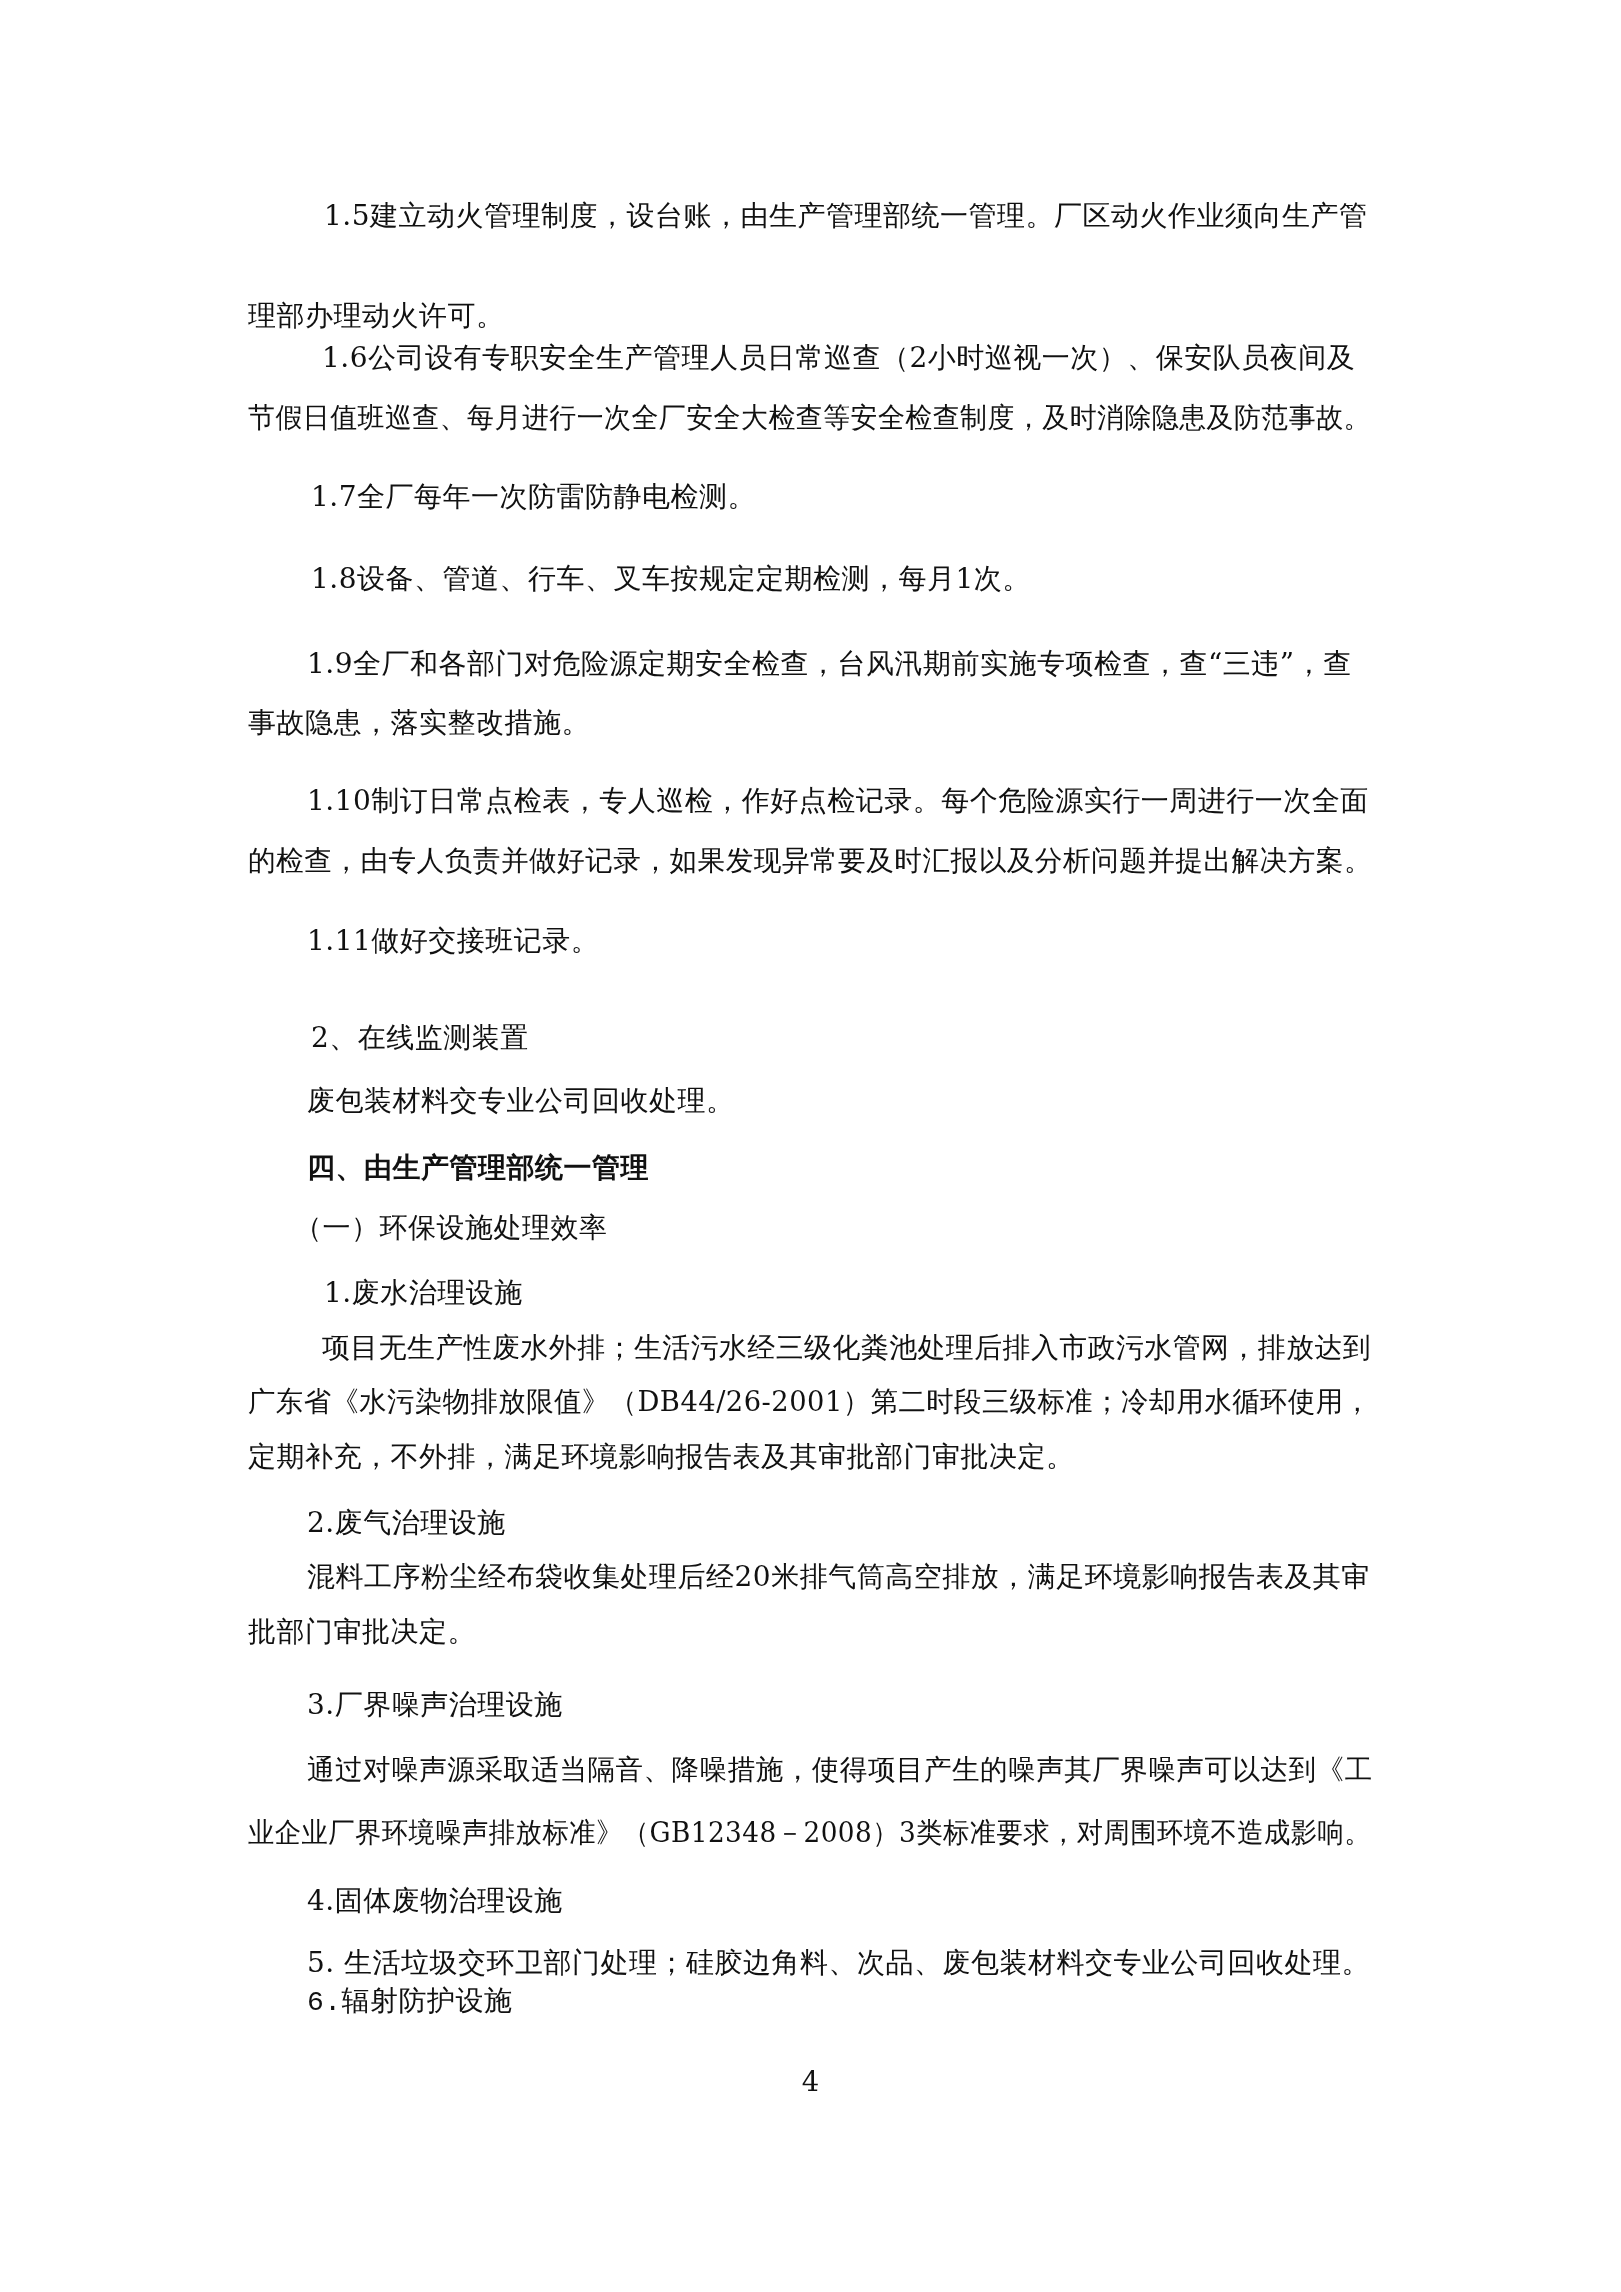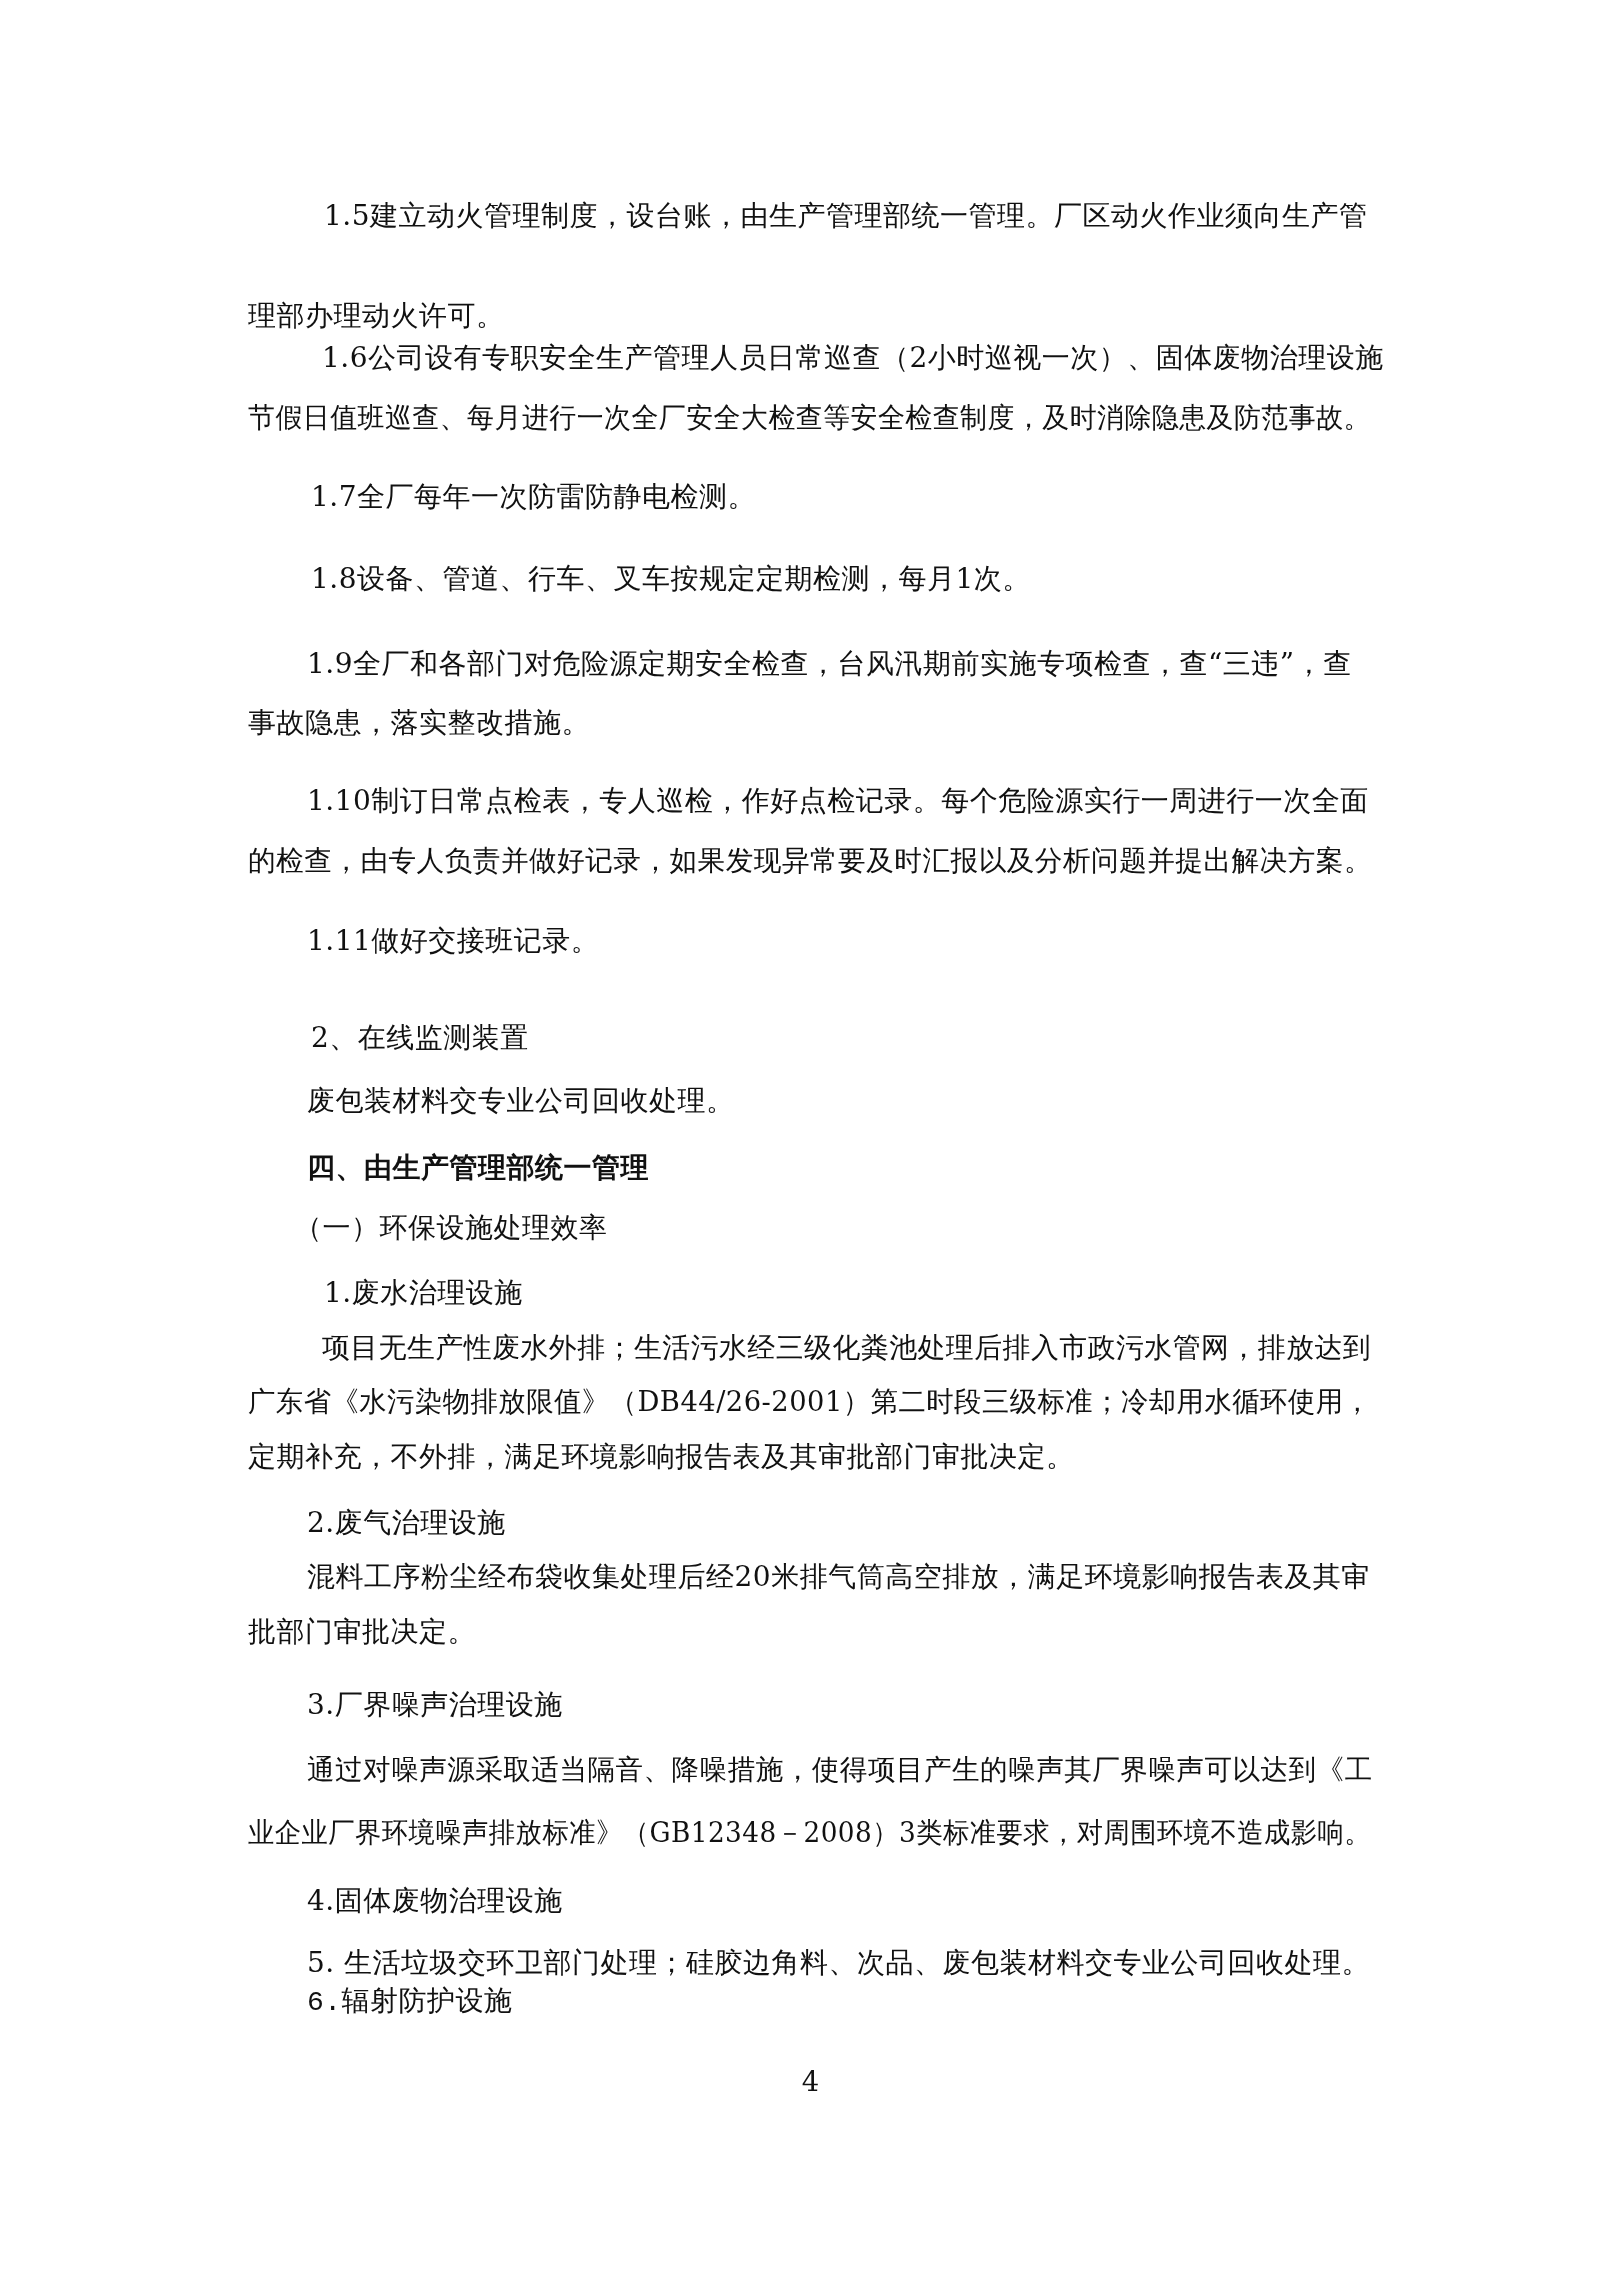--- a/index.html
+++ b/index.html
@@ -8,21 +8,21 @@
   .line { position:absolute; font-size:28px; line-height:33px; white-space:nowrap; letter-spacing:0.5px; }
   .bold { font-weight:bold; font-family: "DejaVu Sans", "Liberation Sans", sans-serif; }
   .pagenum { position:absolute; font-size:27.4px; line-height:33px; left:0; width:1621px; text-align:center; }
 </style>
 </head>
 <body>
 
 <div id="doc">
     <div class="line" style="left: 324px; top: 199px;">1.5建立动火管理制度，设台账，由生产管理部统一管理。厂区动火作业须向生产管</div>
     <div class="line" style="left: 248px; top: 252px; margin-top: 47px;">理部办理动火许可。</div>
-    <div class="line" style="left: 322px; top: 341px;">1.6公司设有专职安全生产管理人员日常巡查（2小时巡视一次）、固体废物治理设施</div>
+    <div class="line" style="left: 322px; top: 341px;">1.6公司设有专职安全生产管理人员日常巡查（2小时巡视一次）、保安队员夜间及</div>
     <div class="line" style="left: 248px; top: 401px; transform-origin: left top; transform: scaleX(0.961);">节假日值班巡查、每月进行一次全厂安全大检查等安全检查制度，及时消除隐患及防范事故。</div>
     <div class="line" style="left: 311px; top: 480px; text-align: center;">1.7全厂每年一次防雷防静电检测。</div>
     <div class="line" style="left: 311px; top: 562px;">1.8设备、管道、行车、叉车按规定定期检测，每月1次。</div>
     <div class="line" style="left: 307px; top: 647px;">1.9全厂和各部门对危险源定期安全检查，台风汛期前实施专项检查，查“三违”，查</div>
     <div class="line" style="left: 248px; top: 706px;">事故隐患，落实整改措施。</div>
     <div class="line" style="left: 307px; top: 784px;">1.10制订日常点检表，专人巡检，作好点检记录。每个危险源实行一周进行一次全面</div>
     <div class="line" style="left: 248px; top: 844px; transform-origin: left top; transform: scaleX(0.986);">的检查，由专人负责并做好记录，如果发现异常要及时汇报以及分析问题并提出解决方案。</div>
     <div class="line" style="left: 307px; top: 924px;">1.11做好交接班记录。</div>
     <div class="line" style="left: 311px; top: 1021px;">2、在线监测装置</div>
     <div class="line" style="left: 307px; top: 1084px;">废包装材料交专业公司回收处理。</div>

